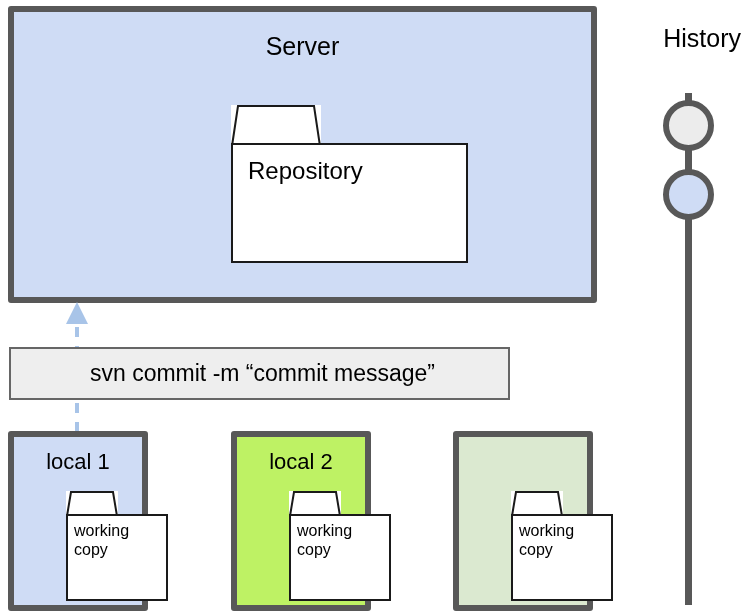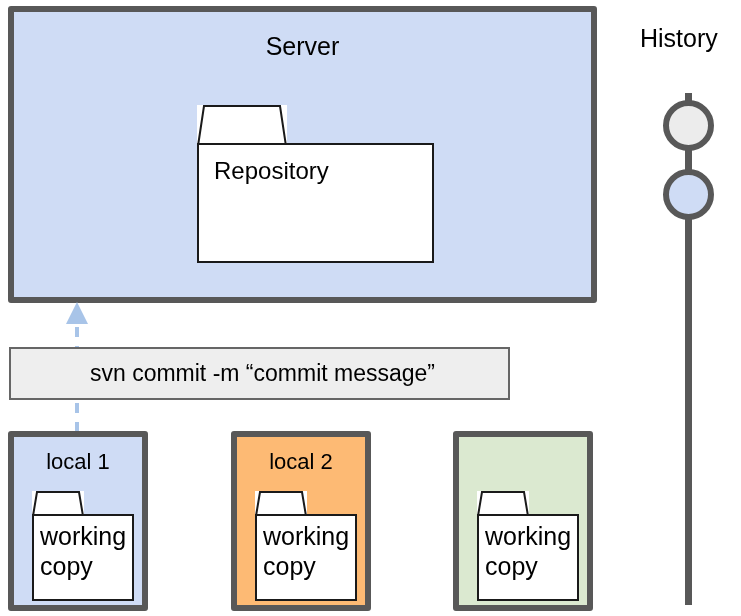--- a/index.html
+++ b/index.html
@@ -39,20 +39,21 @@
     width: 100%;
     text-align: center;
     font-size: 25px;
     color: #000000;
     line-height: 1;
   }
 
   
   .folder {
     position: absolute;
+    margin-left: 34px;
   }
   .folder-tab {
     position: absolute;
     left: 0;
     top: 0;
     background: #ffffff;
   }
   .folder-body {
     position: absolute;
     background: #ffffff;
@@ -128,21 +129,21 @@
   .local-box {
     position: absolute;
     top: 431px;
     width: 140px;
     height: 180px;
     box-sizing: border-box;
     border: 6px solid #585858;
     border-radius: 3px;
   }
   .local-1 { left: 8px;   background: #cfdcf5; }
-  .local-2 { left: 231px; background: #fdba74; text-decoration: underline; }
+  .local-2 { left: 231px; background: #bef264; text-decoration: underline; }
   .local-3 { left: 453px; background: #dbe9d0; }
 
   .local-title {
     position: absolute;
     left: 0;
     top: 14px;
     width: 100%;
     text-align: center;
     font-size: 22px;
     color: #000000;
@@ -161,30 +162,30 @@
   }
   .wc-body {
     left: 0px;
     top: 23px;
     width: 102px;
     height: 87px;
   }
   .wc-label {
     left: 8px;
     top: 31px;
-    font-size: 25px;
+    font-size: 16px;
   }
 
   
   .history-title {
     position: absolute;
     left: 640px;
     top: 26px;
     width: 101px;
-    text-align: left;
+    text-align: right;
     font-size: 25px;
     color: #000000;
     line-height: 1;
   }
   .history-line {
     position: absolute;
     left: 685px;
     top: 93px;
     width: 7px;
     height: 512px;

